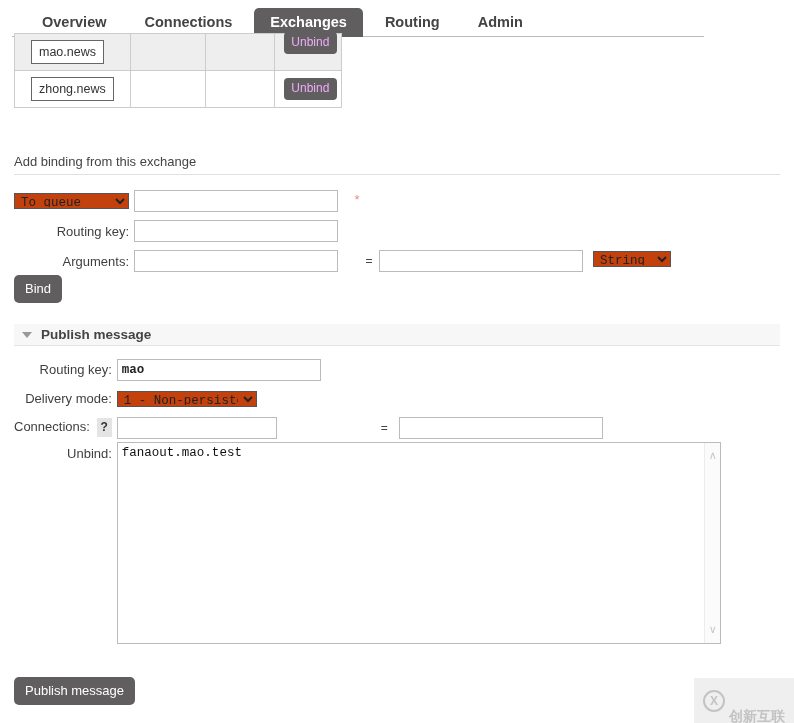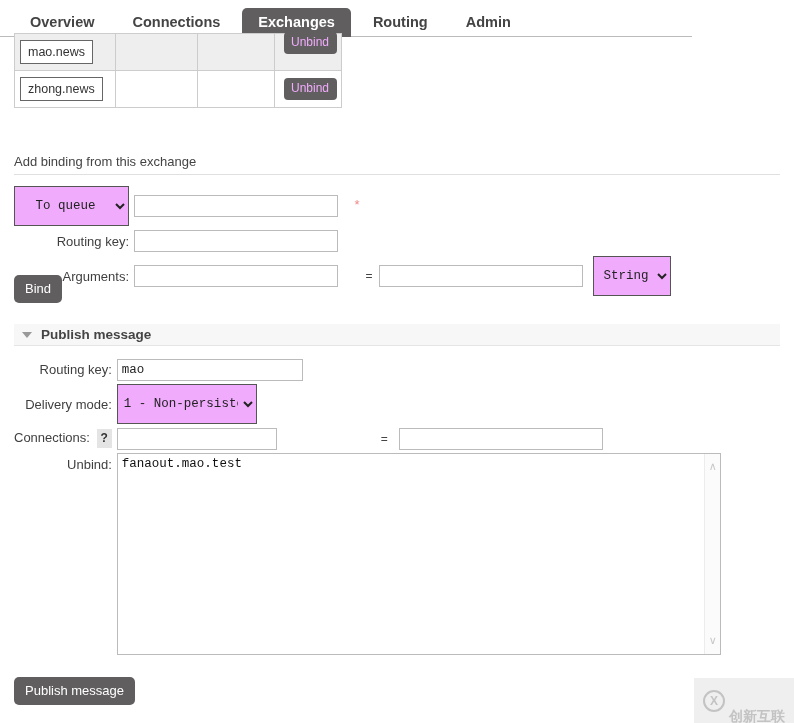--- a/index.html
+++ b/index.html
@@ -8,21 +8,21 @@
     width: 794px; height: 723px;
     background: #fff;
     font-family: "Liberation Sans", sans-serif;
     color: #3f3f3f;
     overflow: hidden;
   }
 
   
   #nav-bar {
     position: absolute;
-    left: 0; top: 0;
+    left: 12px; top: 0;
     width: 692px; height: 37px;
     border-bottom: 1px solid #bbb;
   }
   #nav-tabs {
     position: absolute;
     left: 14px; top: 0;
     display: flex;
     align-items: flex-end;
     height: 37px;
   }
@@ -64,21 +64,21 @@
   .col-c     { width: 77px; }
   .col-act   { width: 67px; }
 
   .queue-chip {
     display: inline-block;
     border: 1px solid #666;
     background: #fff;
     padding: 4px 7px;
     font-size: 12.5px;
     color: #333;
-    margin: 0 5px;
+    margin: 0 16px;
     line-height: 1.15;
     cursor: pointer;
     white-space: nowrap;
   }
   .unbind-btn {
     display: inline-block;
     background: #605e5e;
     color: #f0abfc;
     border: none;
     border-radius: 4px;
@@ -120,29 +120,28 @@
     background: #fff;
     height: 22px;
     font-family: "Liberation Mono", monospace;
     font-size: 12.5px;
     color: #222;
     padding: 1px 4px;
     outline: none;
   }
   .sel {
     border: 1px solid #555;
-    background: #f0abfc;
+    background: #c2410c;
     font-family: "Liberation Mono", monospace;
     font-size: 12.5px;
     color: #222;
-    height: 40px;
+    height: 16px;
     padding: 1px 2px;
     outline: none;
     border-radius: 0;
-    text-align: center;
   }
   .req-star {
     color: #e88;
     font-size: 13px;
     padding-left: 12px;
   }
   .eq-sign {
     font-size: 12px;
     color: #444;
     padding: 0 6px !important;
@@ -205,21 +204,21 @@
     margin: 0 9px 0 8px;
   }
   #publish-header-title {
     font-size: 13.5px;
     font-weight: bold;
     color: #444;
   }
 
   #publish-form { left: 14px; top: 355px; }
   #publish-form td { height: 29px; }
-  #publish-routing-input { width: 186px; }
+  #publish-routing-input { width: 204px; font-weight: bold; }
   #publish-delivery-select { width: 140px; }
   #publish-header-key-input { width: 160px; }
   #publish-header-val-input { width: 204px; }
   #publish-header-type-select { width: 78px; margin-left: 6px; }
   #publish-prop-key-input { width: 160px; }
   #publish-prop-val-input { width: 204px; }
 
   
   #payload-row td { vertical-align: top; height: auto; }
   #payload-label-cell { padding-top: 4px !important; }

